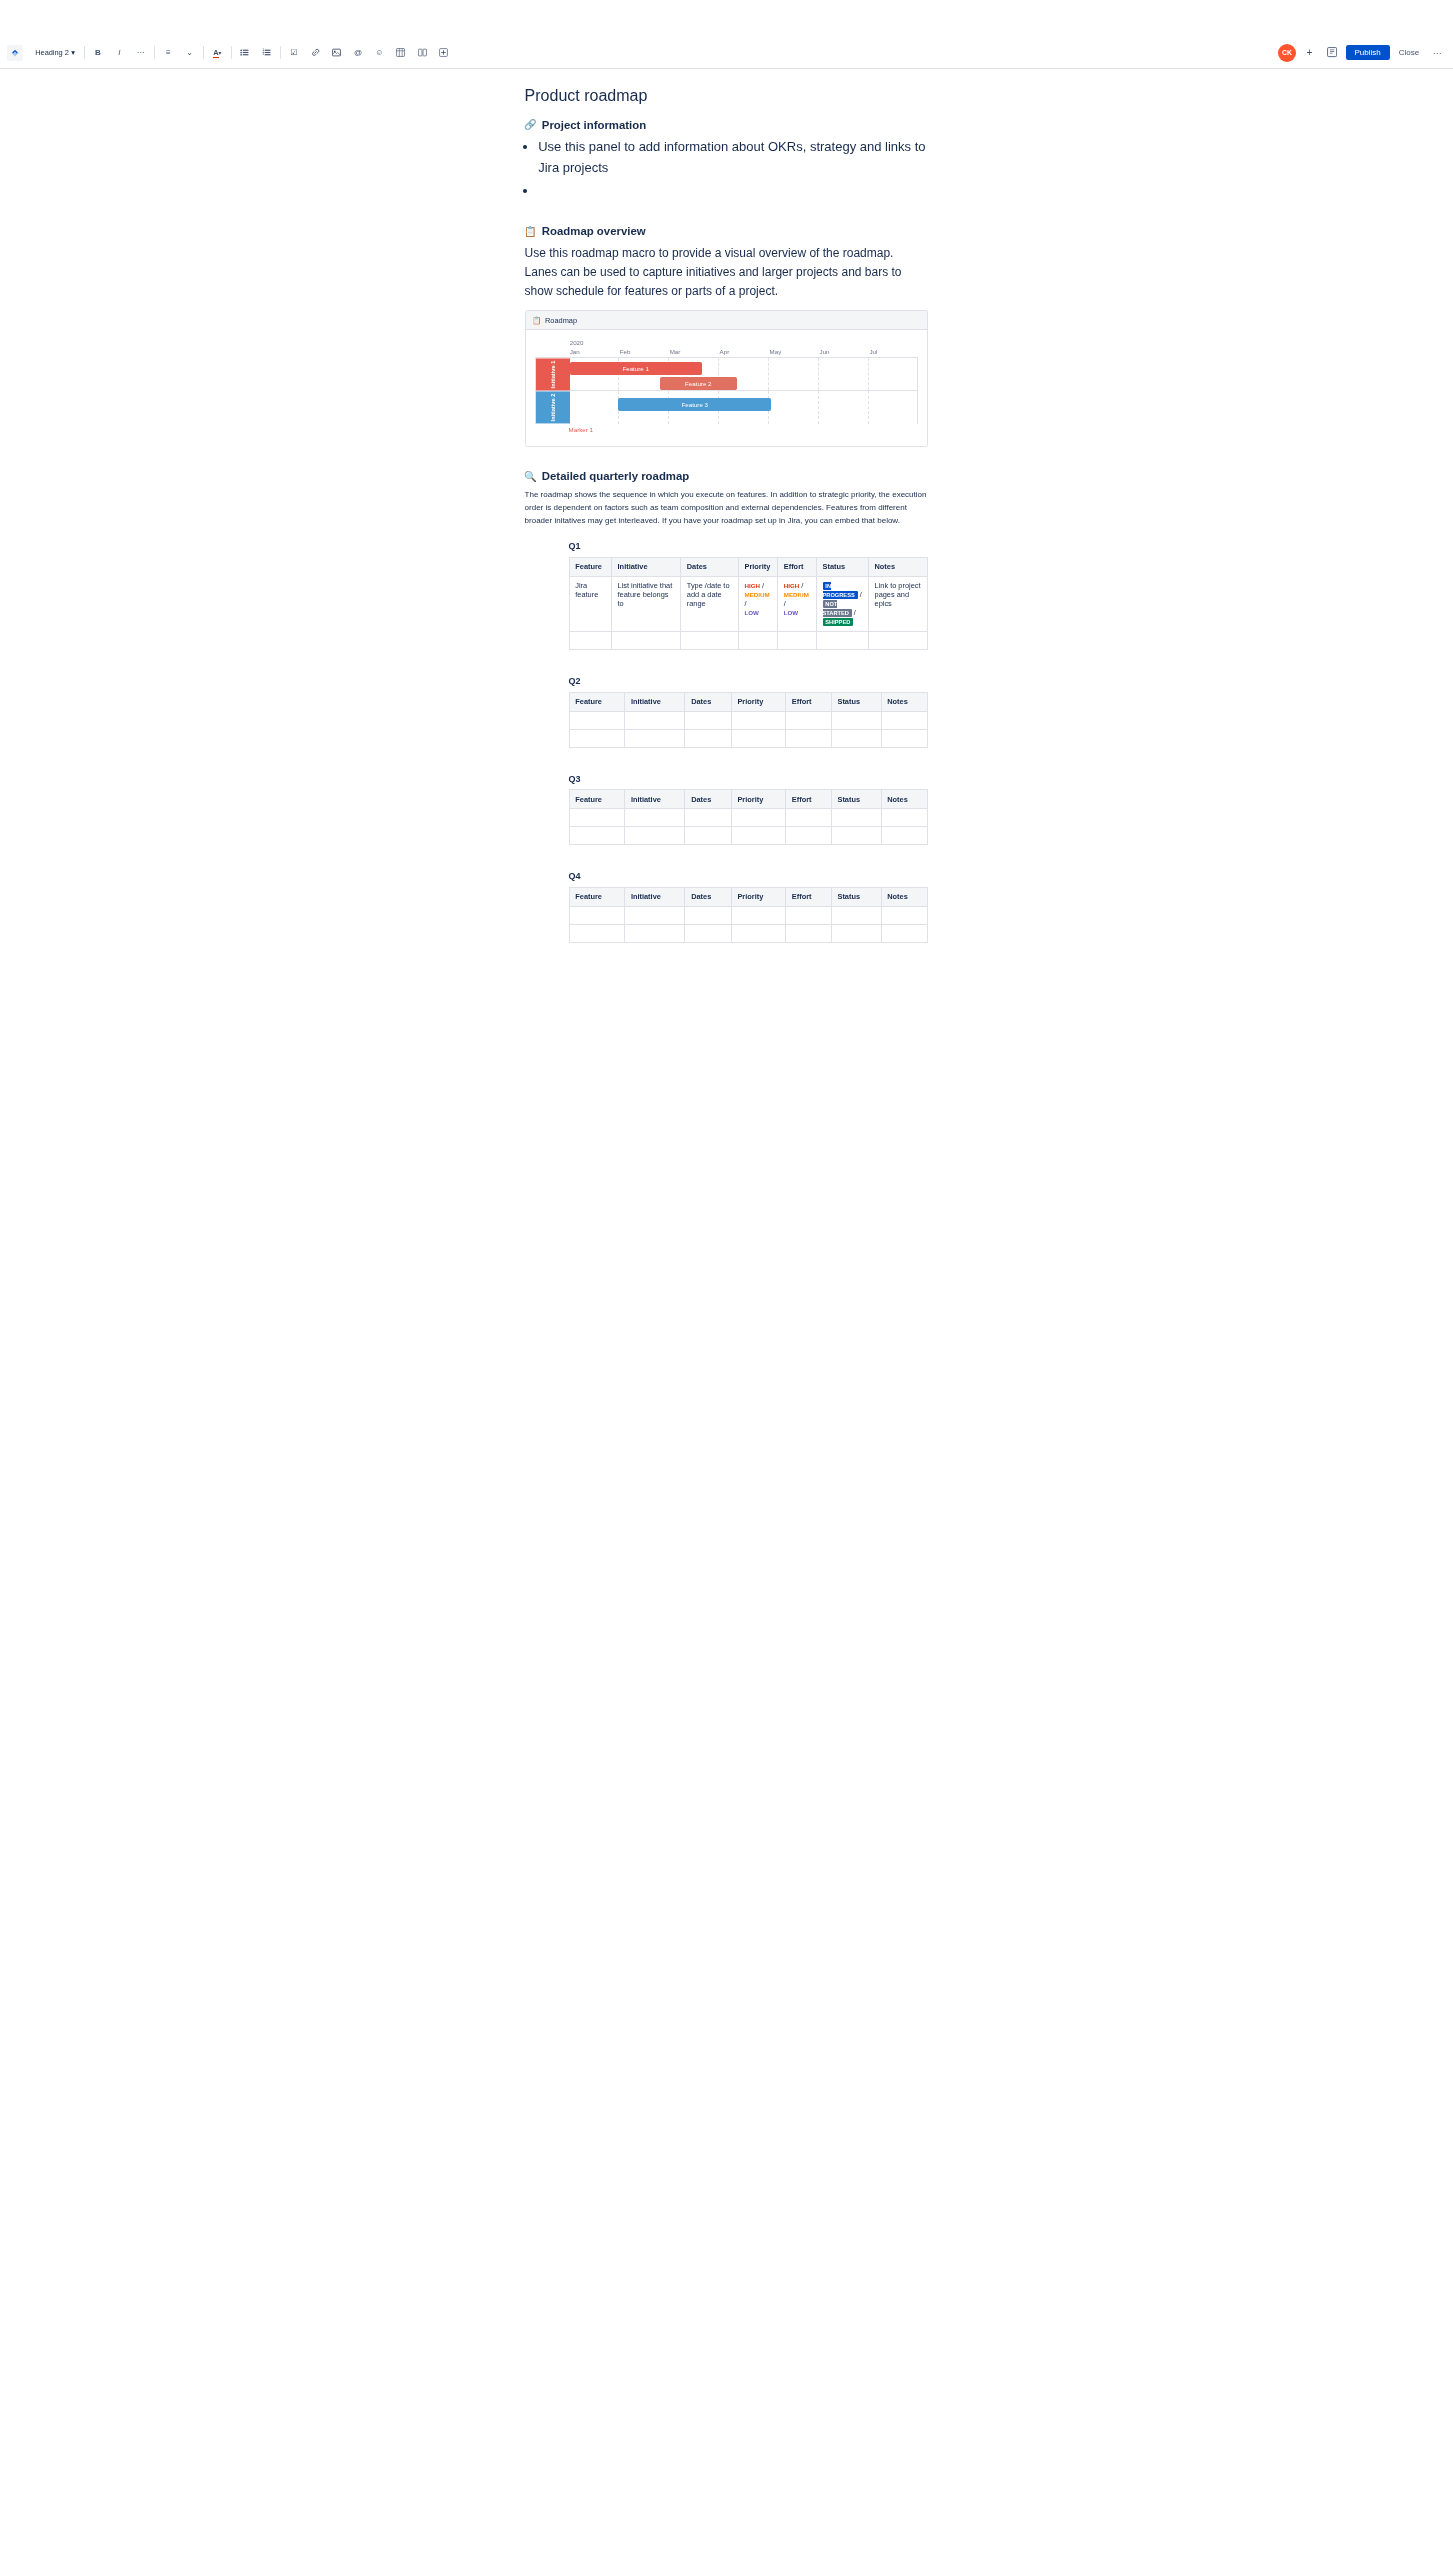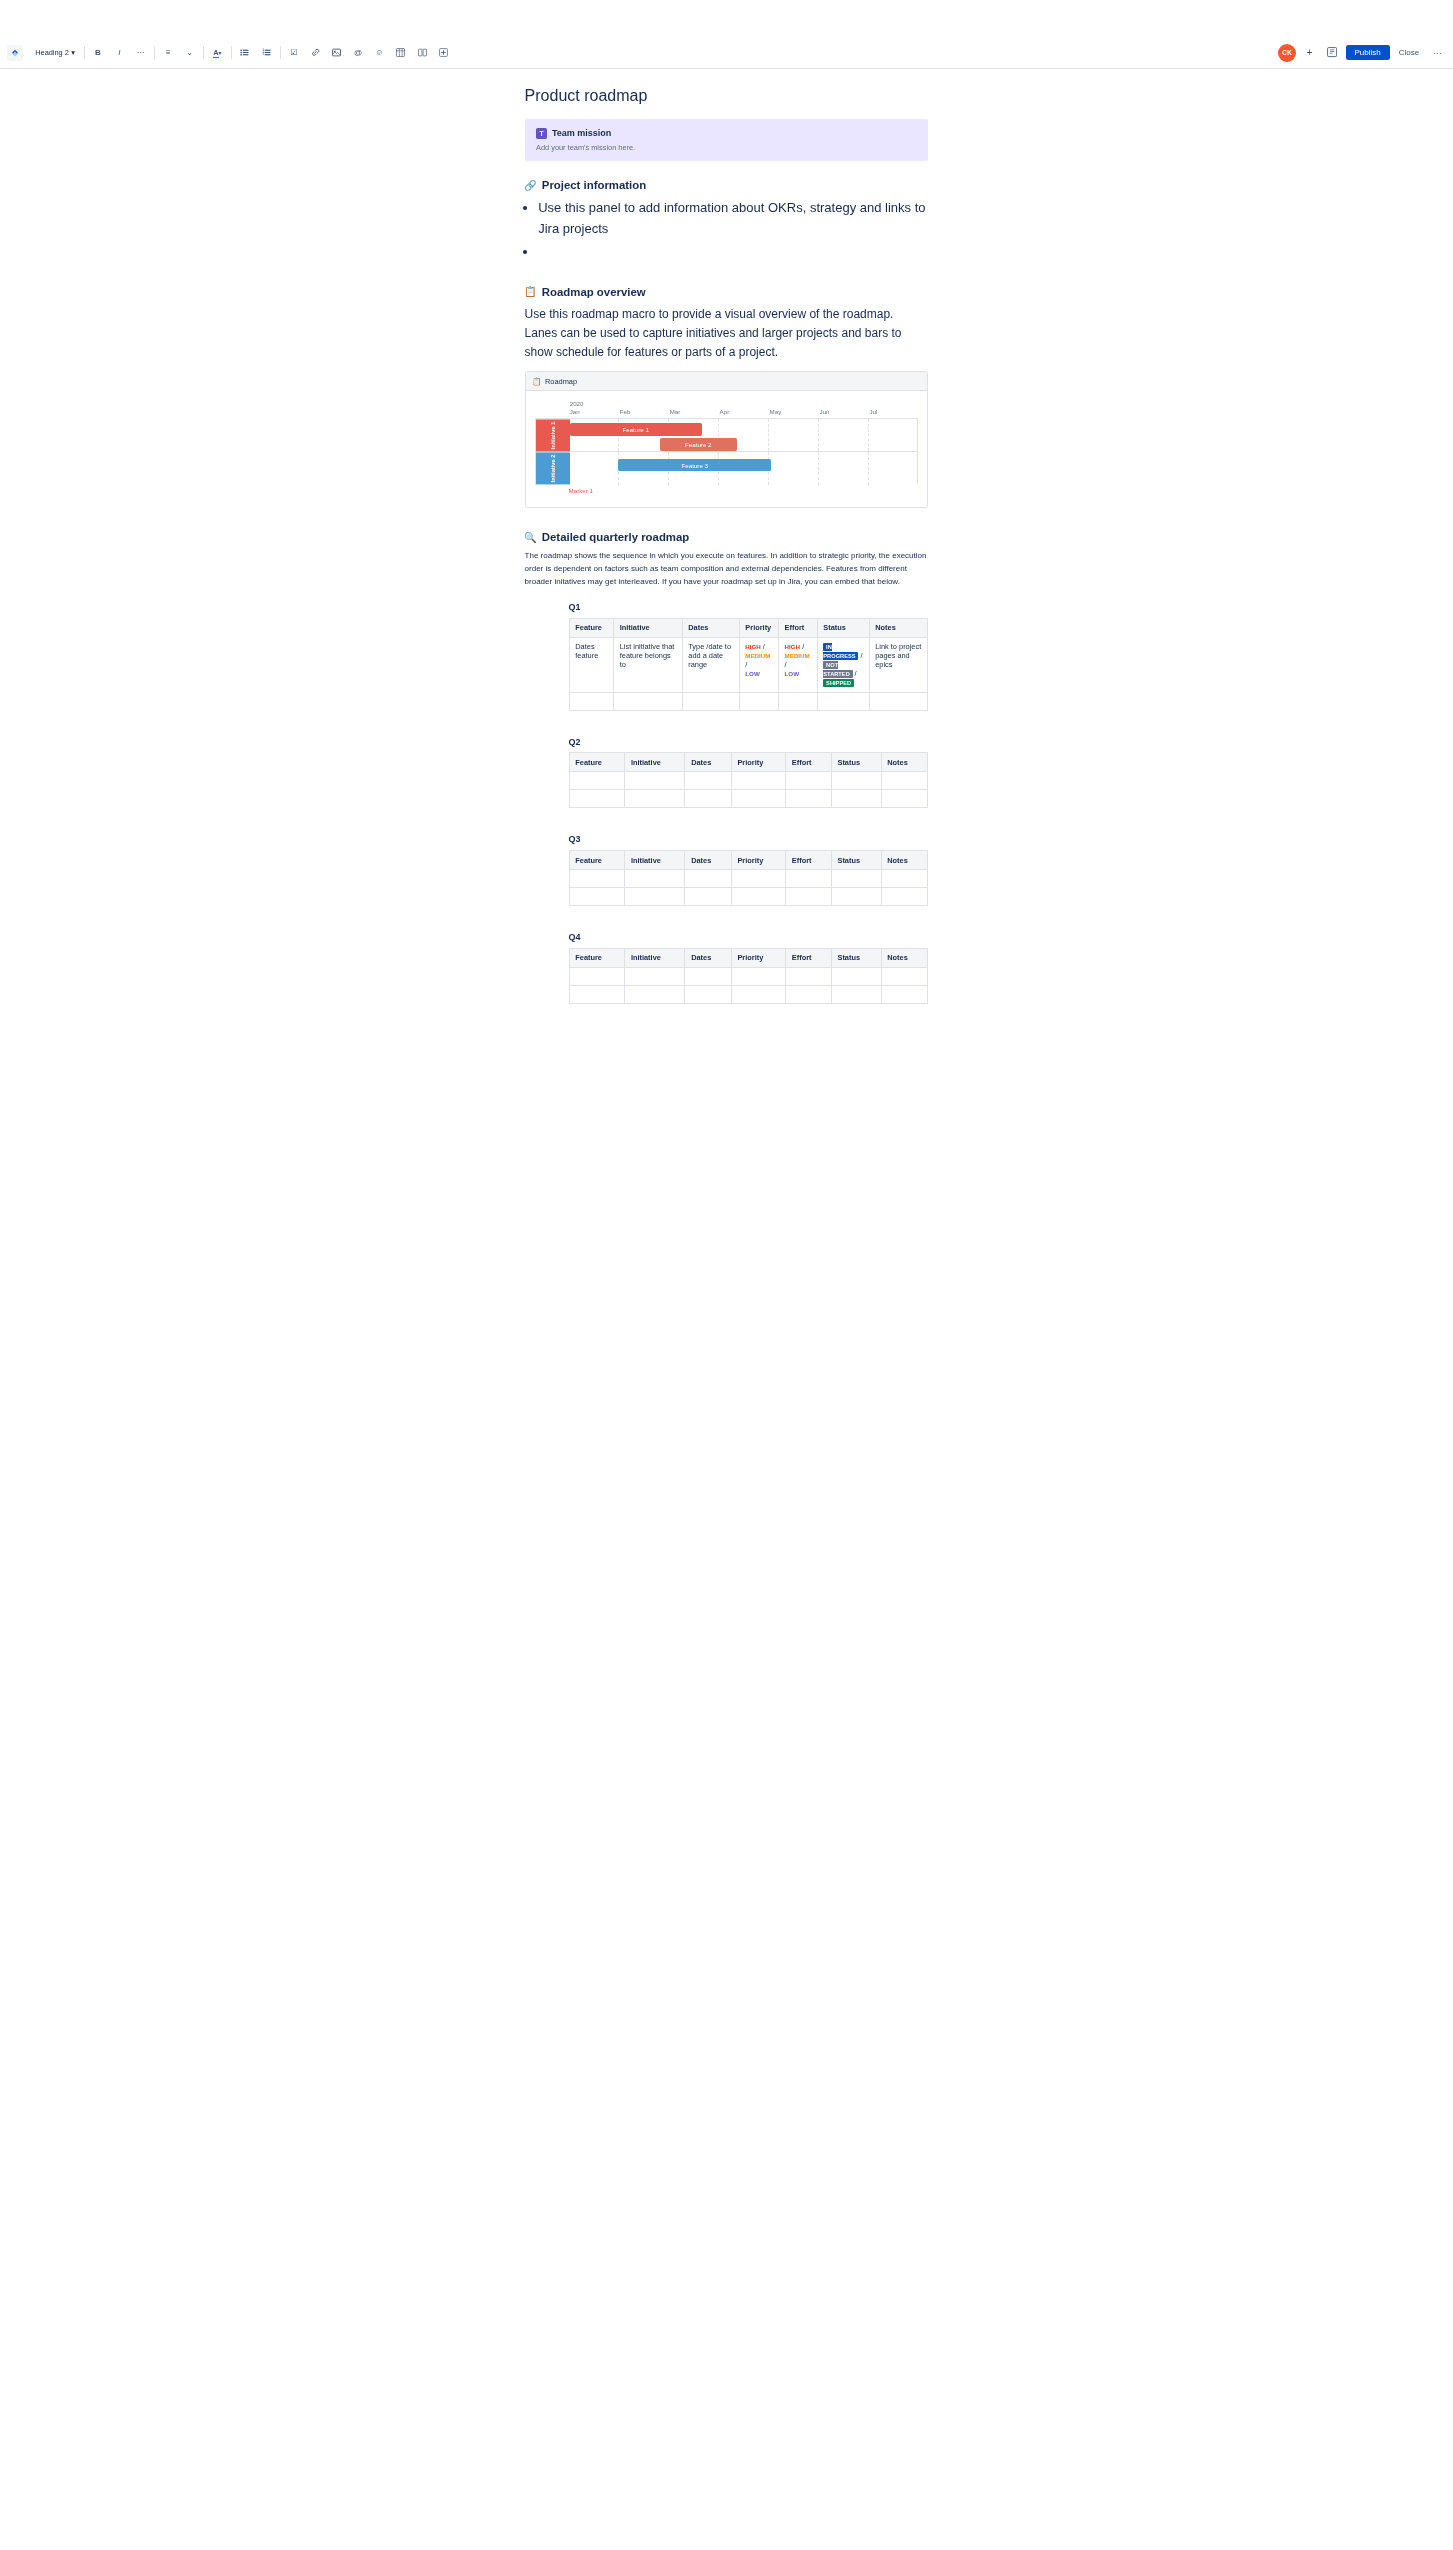--- a/index.html
+++ b/index.html
@@ -505,29 +505,20 @@
     <button class="publish-btn">Publish</button>
     <button class="close-btn">Close</button>
     <button class="icon-btn">···</button>
   </div>
 </div>
 
 <div class="content">
 
   <h1 class="page-title">Product roadmap</h1>
 
-  <div class="mission-panel">
-    <div class="mission-panel-header">
-      <div class="mission-icon">
-        <span>T</span>
-      </div>
-      <span>Team mission</span>
-    </div>
-    <p>Add your team's mission here.</p>
-  </div>
 
   <div class="section">
     <h2 class="section-heading">
       <span class="section-heading-icon">🔗</span>
       <span>Project information</span>
     </h2>
     <ul class="bullet-list">
       <li>Use this panel to add information about OKRs, strategy and links to Jira projects</li>
       <li></li>
     </ul>
@@ -621,21 +612,21 @@
             <th>Initiative</th>
             <th>Dates</th>
             <th>Priority</th>
             <th>Effort</th>
             <th>Status</th>
             <th>Notes</th>
           </tr>
         </thead>
         <tbody>
           <tr>
-            <td>Dates feature</td>
+            <td>Jira feature</td>
             <td>List initiative that feature belongs to</td>
             <td>Type /date to add a date range</td>
             <td>
               <span class="priority-high">HIGH</span>
               <span> / </span><br>
               <span class="priority-medium">MEDIUM</span>
               <span> / </span><br>
               <span class="priority-low">LOW</span>
             </td>
             <td>

